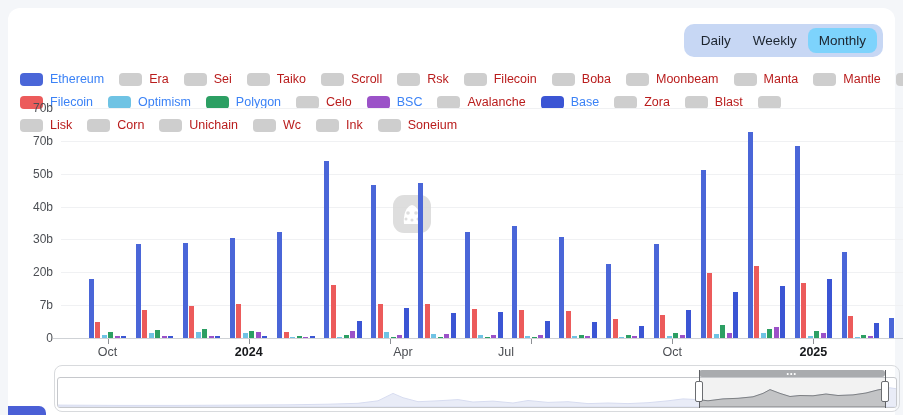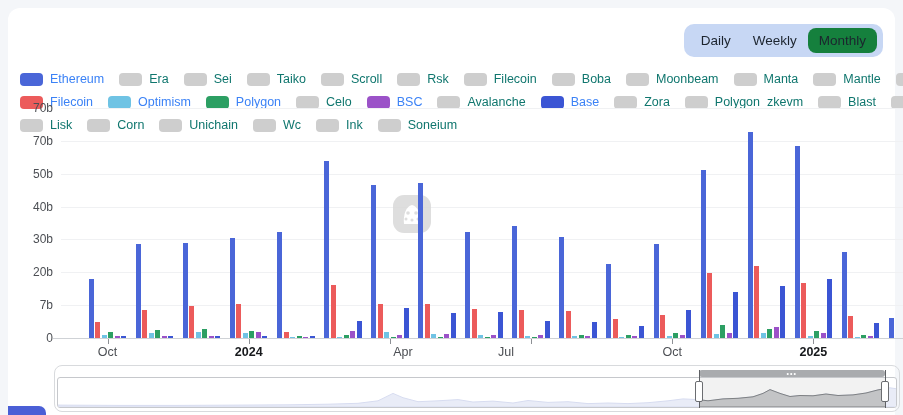--- a/index.html
+++ b/index.html
@@ -4,28 +4,28 @@
 <style>
   * { box-sizing: border-box; margin: 0; padding: 0; }
   html,body { width:903px; height:415px; overflow:hidden; }
   body { font-family:"Liberation Sans", sans-serif; background:#f4f6f9; position:relative; }
   .card { position:absolute; left:8px; top:8px; width:887px; height:407px; background:#ffffff;
           border-radius:12px 12px 0 0; }
   
   .tabs { position:absolute; top:16px; right:12px; display:flex; align-items:center;
           background:#c7d7f4; border-radius:10px; padding:4px 6px; height:33px; }
   .tab { font-size:13.5px; color:#1c242e; padding:5px 11px; border-radius:8px; cursor:pointer; white-space:nowrap; }
-  .tab.selected { background:#15803d; }
+  .tab.selected { background:#7dd3fc; }
   
   .legend { position:absolute; left:12px; top:64px; width:880px; display:flex; flex-direction:column; gap:9px; }
   .legend-row { display:flex; align-items:center; gap:15px; flex-wrap:nowrap; }
   .legend-item { display:flex; align-items:center; gap:7px; cursor:pointer; }
   .swatch { width:23px; height:13px; border-radius:4px; flex:0 0 auto; }
   .legend-label { font-size:12.5px; color:#3b82f6; white-space:nowrap; }
-  .legend-item.inactive .legend-label { color:#0f766e; }
+  .legend-item.inactive .legend-label { color:#b91c1c; }
   
   .gridlines { position:absolute; left:53px; top:100px; width:850px; height:231px; }
   .gridline { position:absolute; left:0; right:0; height:1px; background:#f0f1f3; }
   .axisline { position:absolute; left:45px; top:330px; width:858px; height:1px; background:#cfd2d6; }
   .ylabels { position:absolute; left:0; top:100px; width:48px; height:230px; }
   .ylabel { position:absolute; right:3px; font-size:12px; color:#4c4f54; transform:translateY(-50%); }
   .plot { position:absolute; left:76px; top:100px; width:847px; height:230px; display:flex; }
   .bar-group { flex:1 1 0; display:flex; align-items:flex-end; justify-content:center; gap:1.5px; height:100%; }
   .bar { width:5px; flex:0 0 auto; }
   .xtick { position:absolute; top:331px; width:1px; height:5px; background:#8d9095; }
@@ -140,24 +140,20 @@
         <div class="legend-item">
           <span class="swatch" style="background: rgb(59, 85, 212);"></span>
           <span class="legend-label">Base</span>
         </div>
         <div class="legend-item inactive">
           <span class="swatch" style="background: rgb(206, 206, 206);"></span>
           <span class="legend-label">Zora</span>
         </div>
         <div class="legend-item inactive">
           <span class="swatch" style="background: rgb(206, 206, 206);"></span>
-          <span class="legend-label">Polygon_zkevm</span>
-        </div>
-        <div class="legend-item inactive">
-          <span class="swatch" style="background: rgb(206, 206, 206);"></span>
           <span class="legend-label">Blast</span>
         </div>
         <div class="legend-item inactive">
           <span class="swatch" style="background: rgb(206, 206, 206);"></span>
         </div>
       </div>
       <div class="legend-row">
         <div class="legend-item inactive">
           <span class="swatch" style="background: rgb(206, 206, 206);"></span>
           <span class="legend-label">Lisk</span>

